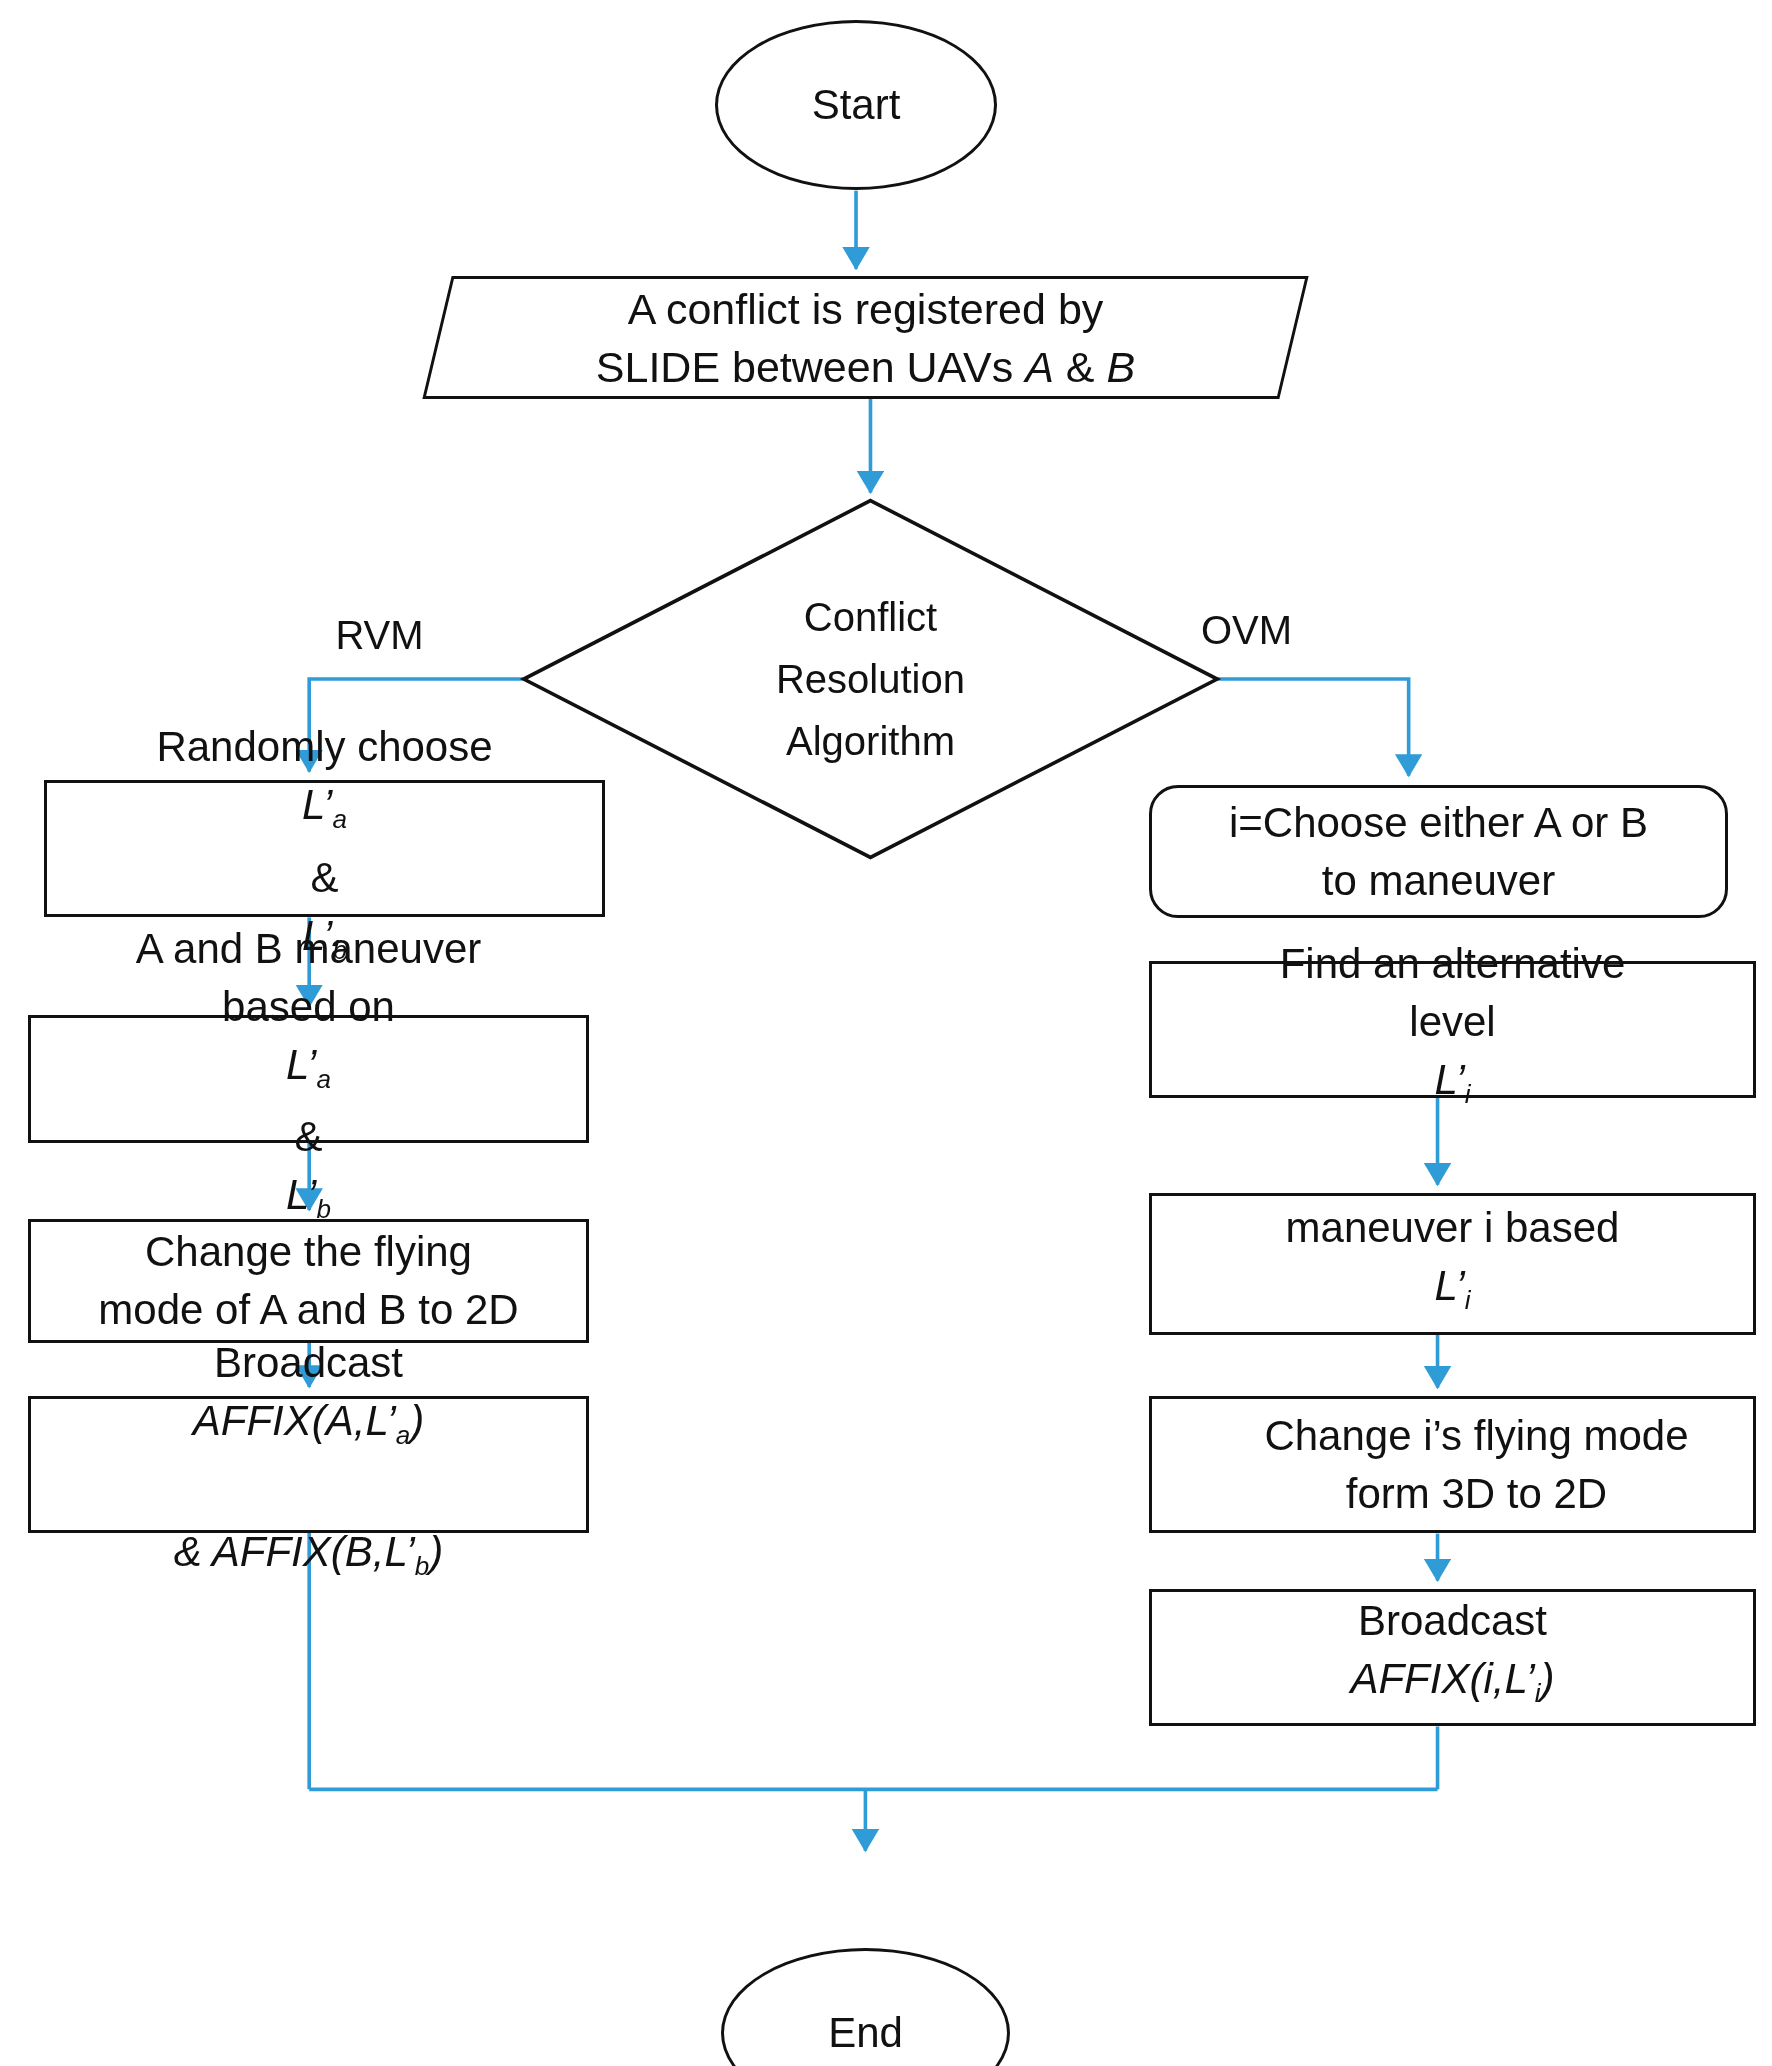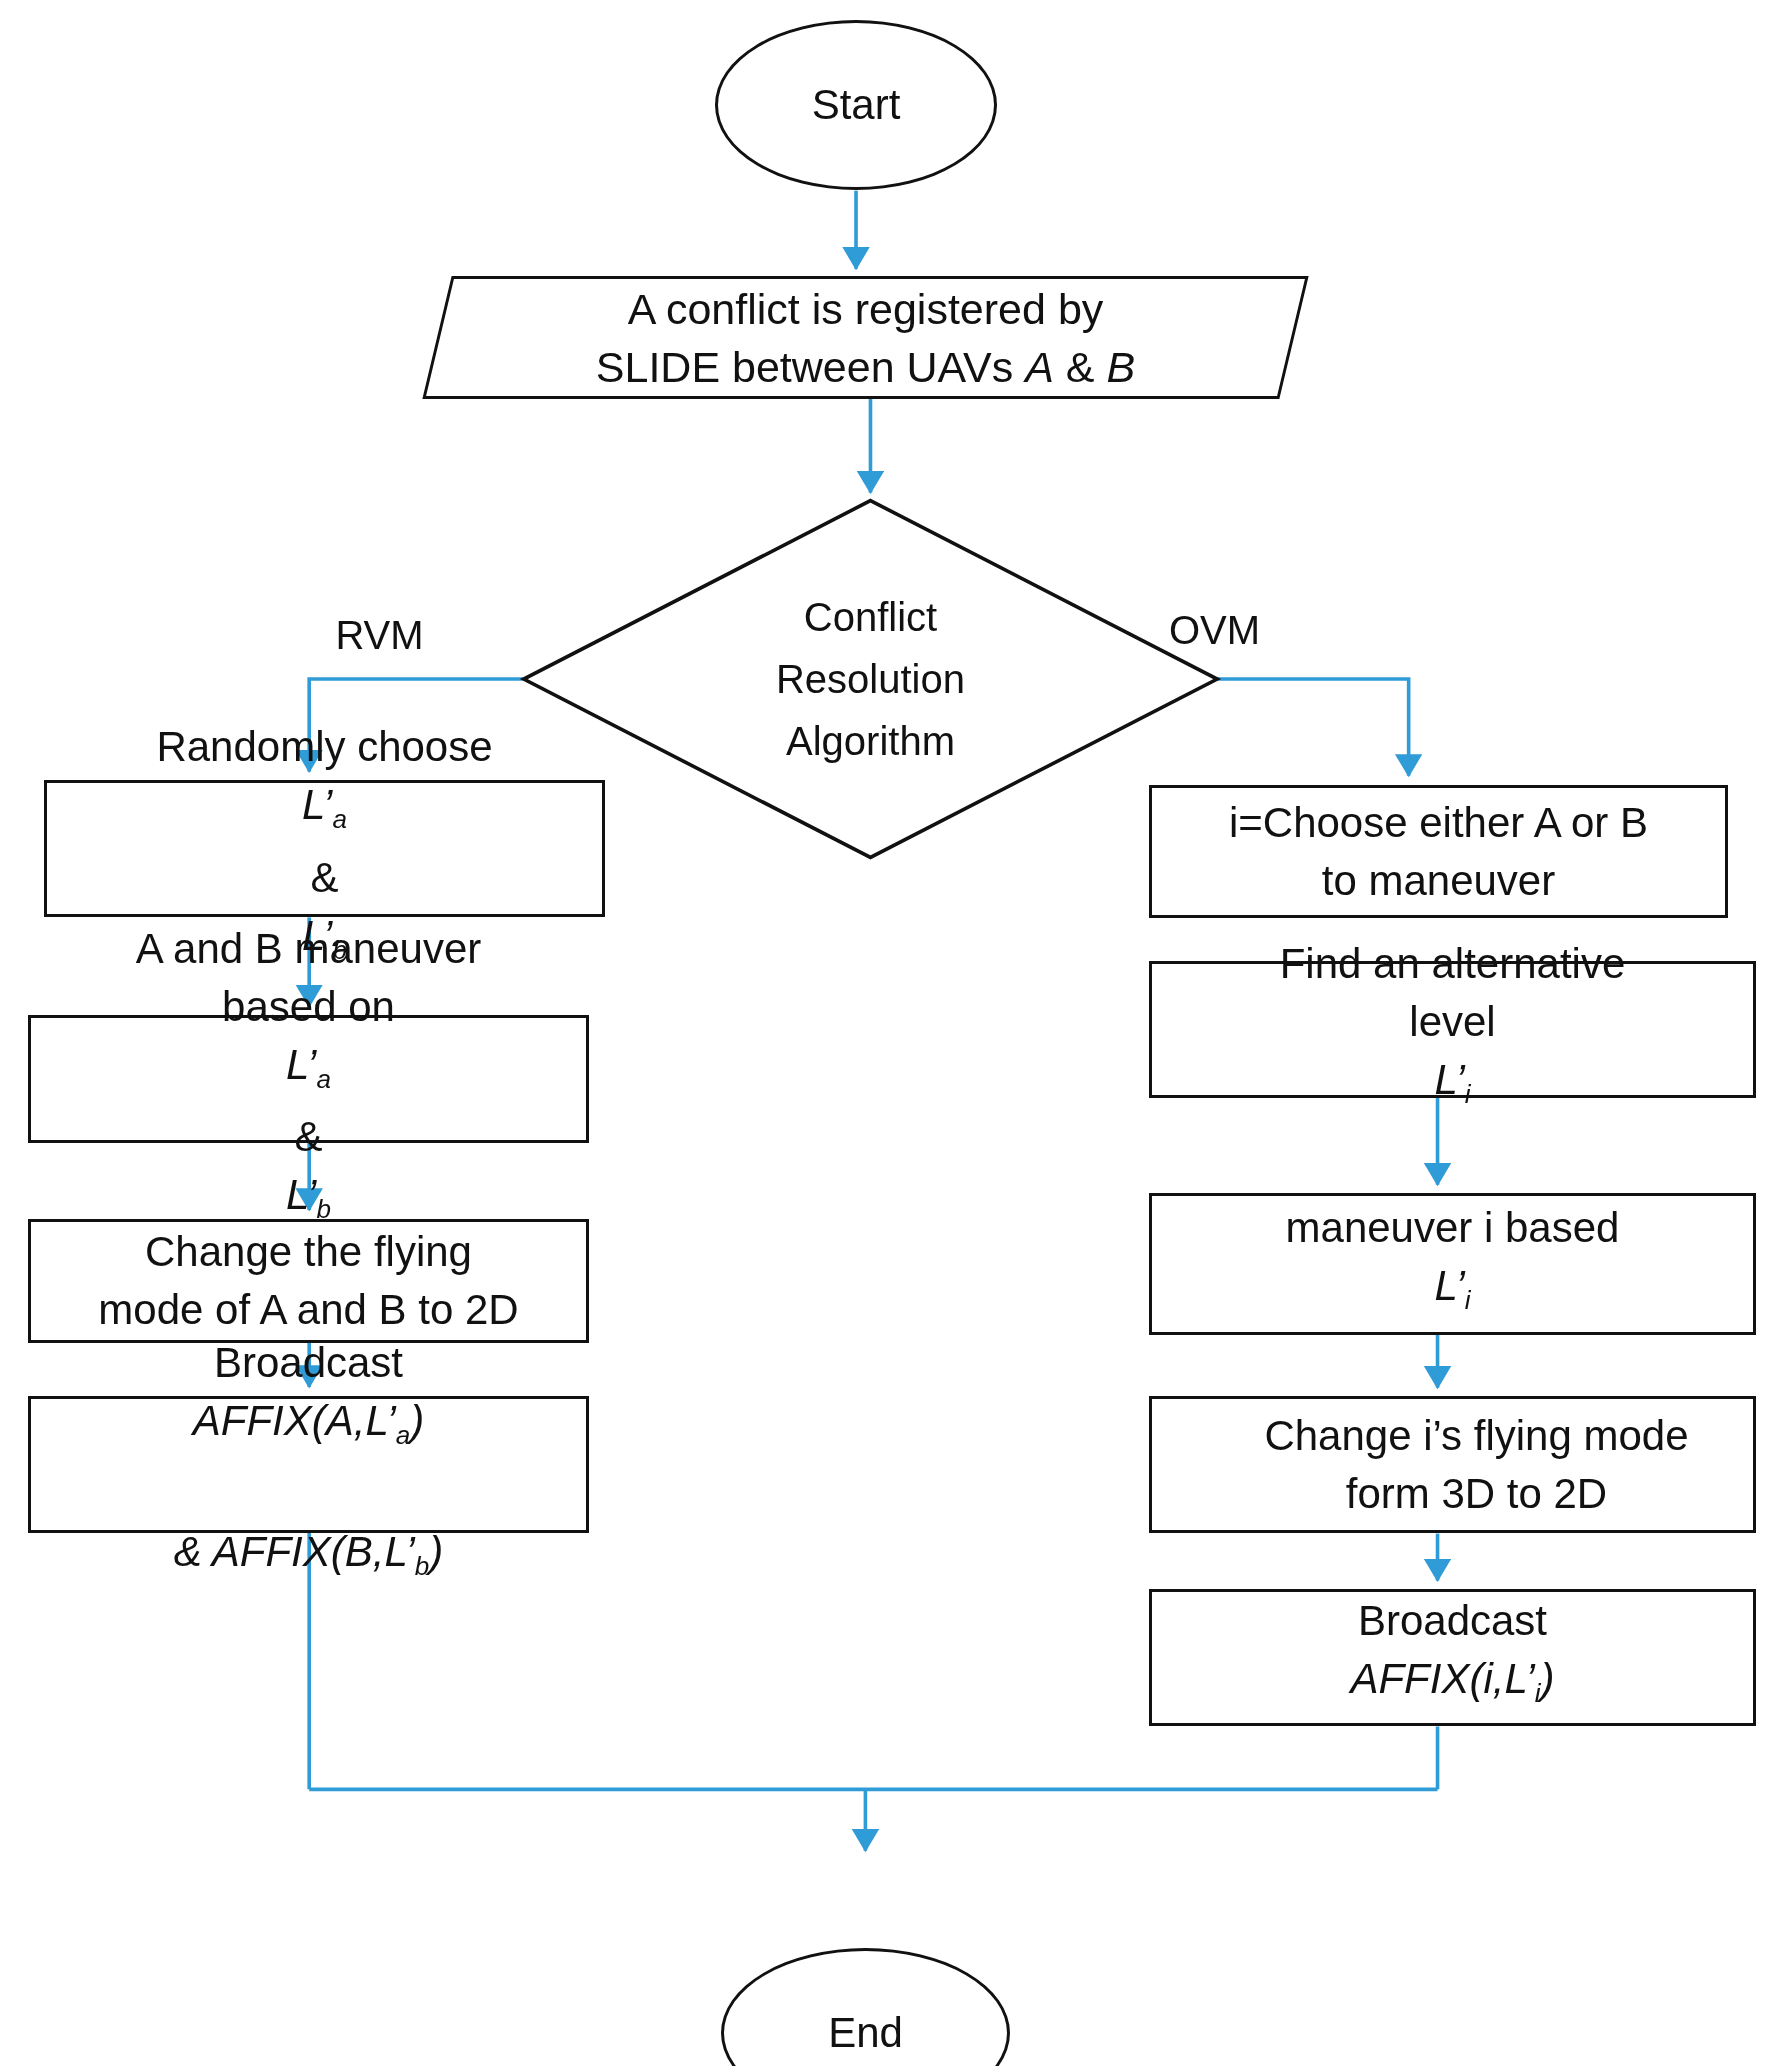--- a/index.html
+++ b/index.html
@@ -83,28 +83,28 @@
     <span>SLIDE between UAVs <i>A</i> &amp; <i>B</i></span>
   </div>
 
   <div class="label-overlay" id="decision-text" style="left:690px;top:578px;width:361px;height:202px;">
     <span>Conflict</span>
     <span>Resolution</span>
     <span>Algorithm</span>
   </div>
 
   <div class="branch-label" style="left:300px;top:610px;width:159px;">RVM</div>
-  <div class="branch-label" style="left:1135px;top:605px;width:159px;">OVM</div>
+  <div class="branch-label" style="left:1167px;top:605px;width:159px;">OVM</div>
 
   <div class="node" style="left:28px;top:780px;width:561px;height:137px;margin-left:16px;">Randomly choose<br><i>L’<sub>a</sub></i> &amp; <i>L’<sub>b</sub></i></div>
   <div class="node" style="left:28px;top:1015px;width:561px;height:128px;">A and B maneuver<br>based on <i>L’<sub>a</sub></i> &amp; <i>L’<sub>b</sub></i></div>
   <div class="node" style="left:28px;top:1219px;width:561px;height:124px;">Change the flying<br>mode of A and B to 2D</div>
   <div class="node" style="left:28px;top:1396px;width:561px;height:137px;">Broadcast <i>AFFIX(A,L’<sub>a</sub>)</i><br><i>&amp; AFFIX(B,L’<sub>b</sub>)</i></div>
 
-  <div class="node" style="left:1149px;top:785px;width:579px;height:133px;">i=Choose either A or B<br>to maneuver</div>
+  <div class="node" style="left:1149px;top:785px;width:579px;height:133px;border-radius:29px;">i=Choose either A or B<br>to maneuver</div>
   <div class="node" style="left:1149px;top:961px;width:607px;height:137px;">Find an alternative<br>level <i>L’<sub>i</sub></i></div>
   <div class="node" style="left:1149px;top:1193px;width:607px;height:142px;">maneuver i based <i>L’<sub>i</sub></i></div>
   <div class="node" style="left:1149px;top:1396px;width:607px;height:137px;padding-left:48px;">Change i’s flying mode<br>form 3D to 2D</div>
   <div class="node" style="left:1149px;top:1589px;width:607px;height:137px;">Broadcast <i>AFFIX(i,L’<sub>i</sub>)</i></div>
 
   <div class="node ellipse" style="left:721px;top:1948px;width:289px;height:170px;">
     <span>End</span>
   </div>
 
 </div>

